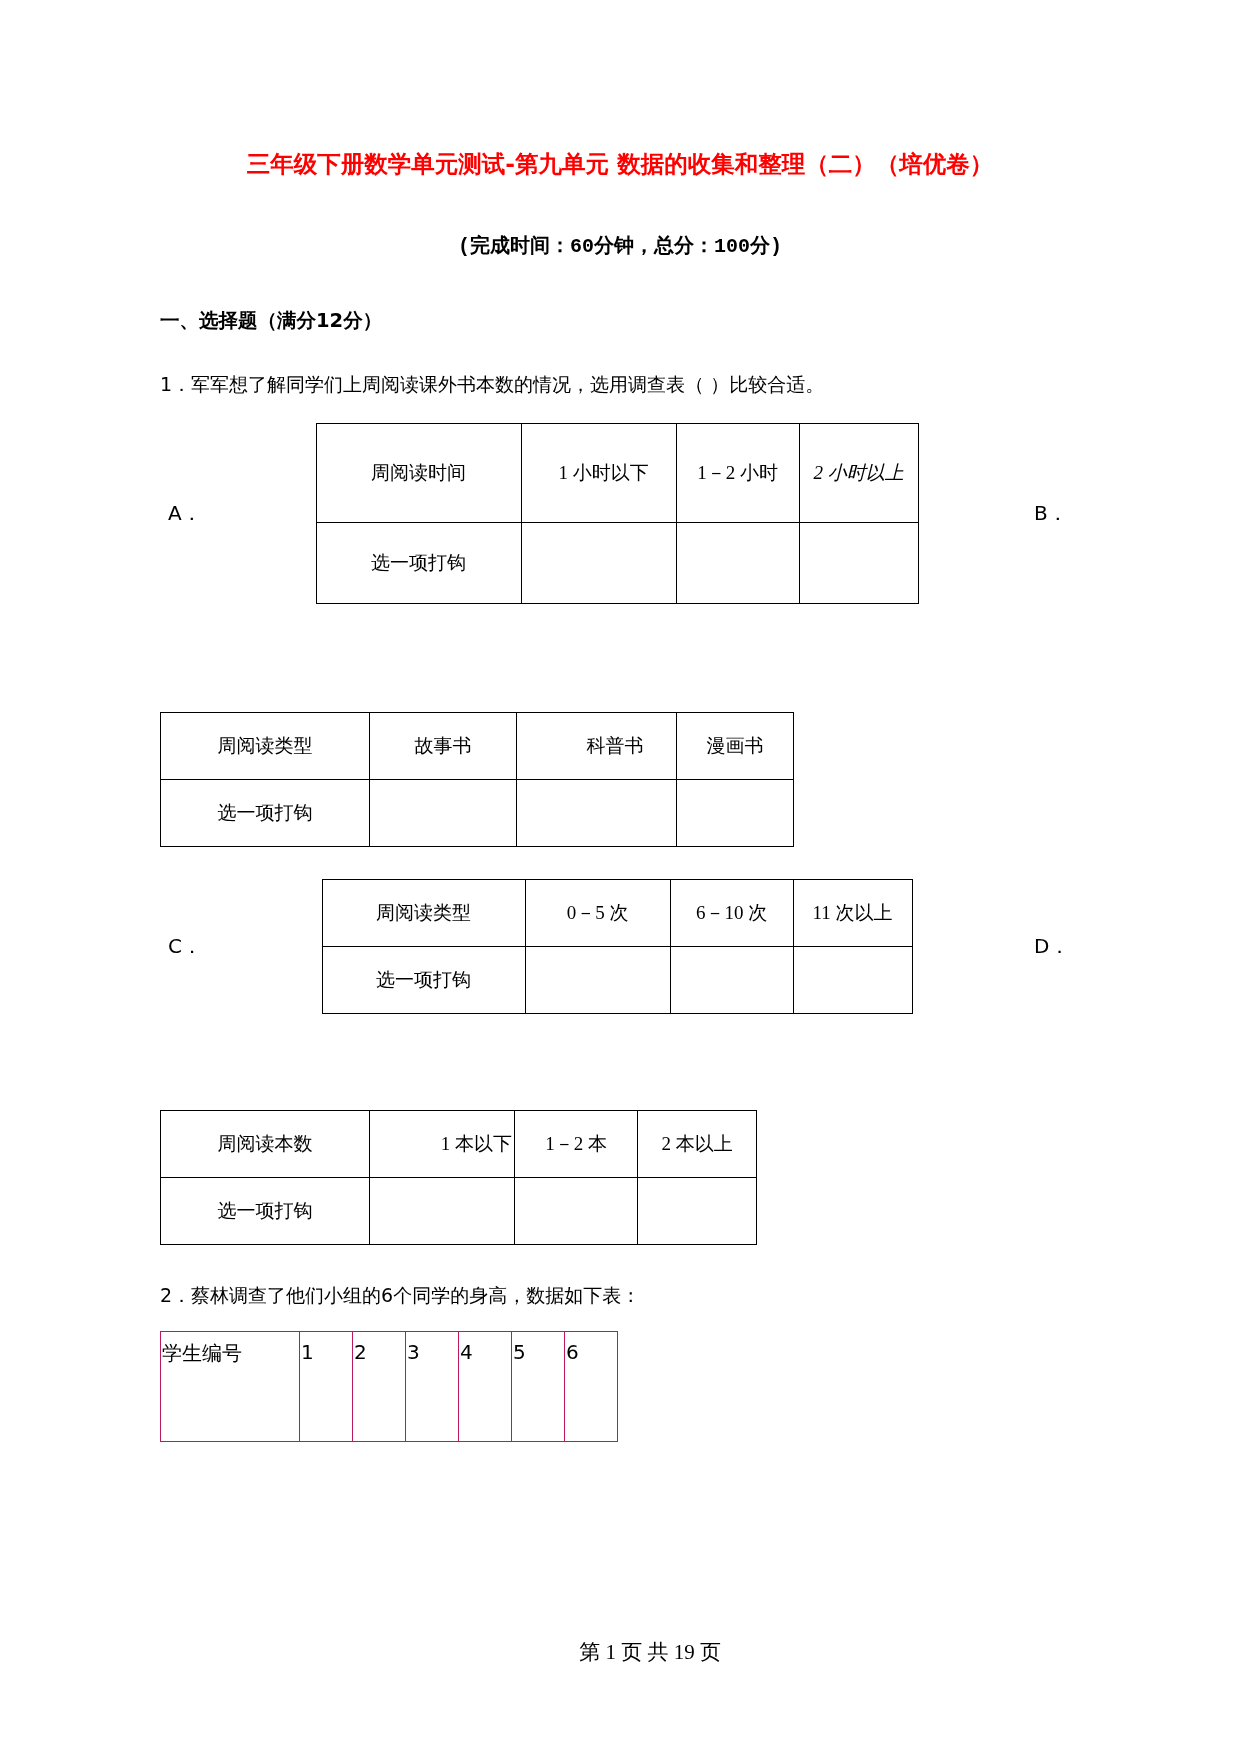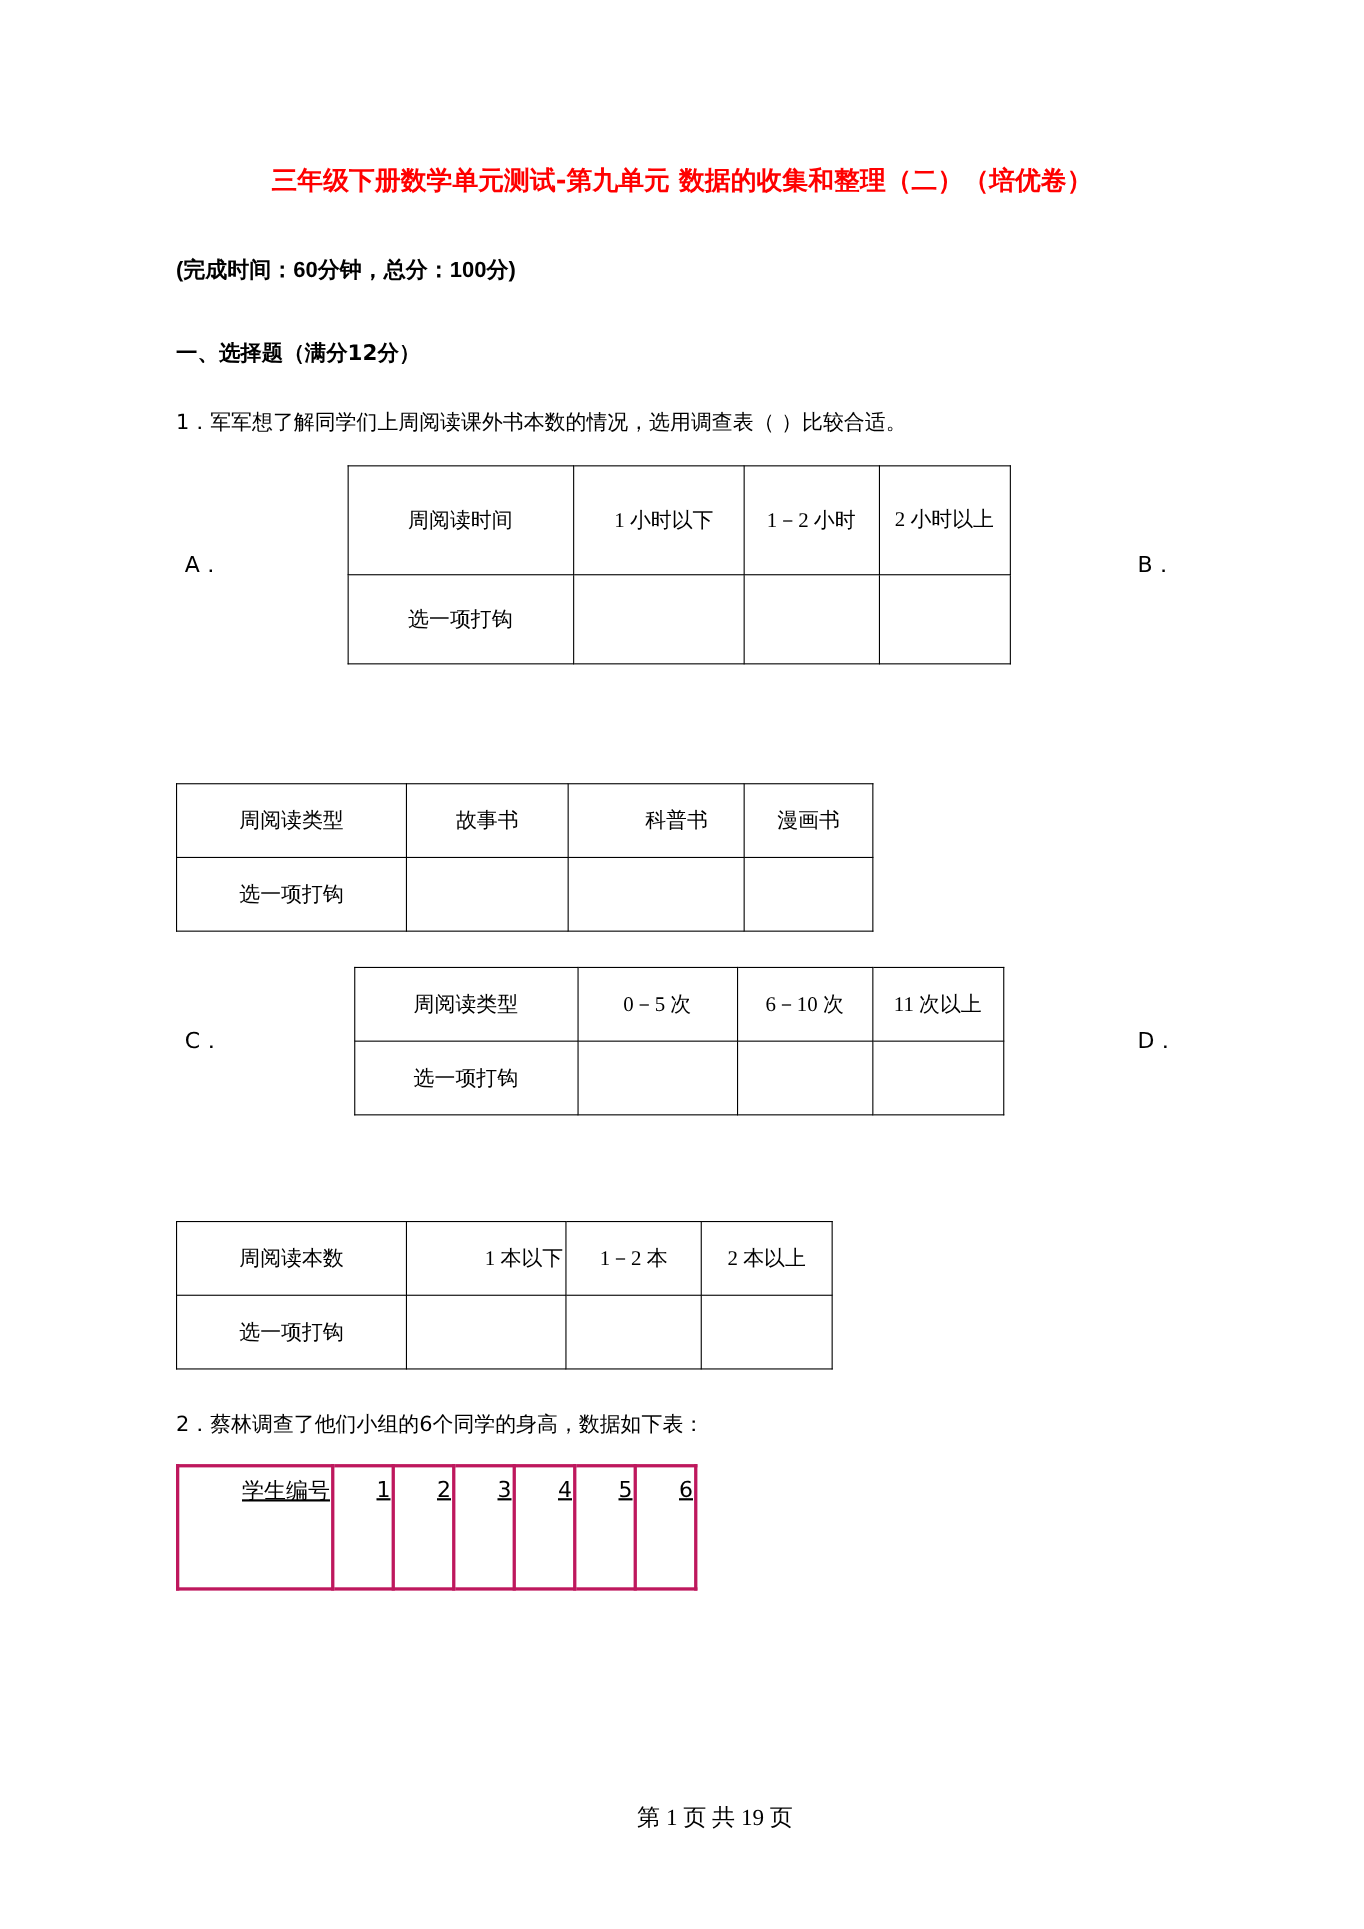--- a/index.html
+++ b/index.html
@@ -31,22 +31,22 @@
     color: #ff0000;
     font-family: "DejaVu Sans", "Liberation Sans", sans-serif;
     font-weight: bold;
     font-size: 23.5px;
     letter-spacing: 0px;
     white-space: nowrap;
   }
   .doc-subtitle {
     margin: 0;
     padding-top: 52px;
-    text-align: left;
-    font-family: Liberation Sans, sans-serif;
+    text-align: center;
+    font-family: Liberation Mono, monospace;
     font-weight: bold;
     font-size: 20px;
   }
   .section-heading {
     margin: 0;
     padding-top: 48px;
     text-align: left;
     font-family: "DejaVu Sans", "Liberation Sans", sans-serif;
     font-weight: bold;
     font-size: 19.5px;
@@ -116,38 +116,37 @@
   .tbl-c td:nth-child(4) { width: 114px; }
   .tbl-c tr td { height: 58px; }
 
   .tbl-d { width: 576px; margin: 0; }
   .tbl-d td:nth-child(1) { width: 204px; }
   .tbl-d td:nth-child(2) { width: 140px; text-align: right; }
   .tbl-d td:nth-child(3) { width: 118px; }
   .tbl-d td:nth-child(4) { width: 114px; }
   .tbl-d tr td { height: 58px; }
 
-  .cell-wrap { line-height: 1.55; }
+  .cell-wrap { line-height: 1.55; font-style: italic; }
 
   
   table.students {
     border-collapse: collapse;
     table-layout: fixed;
     margin: 0;
     font-family: "DejaVu Sans", "Liberation Sans", sans-serif;
     font-size: 20px;
   }
   table.students td {
-    border: 3px solid #be185d;
-    text-align: right;
+    border: 1px solid #be185d;
+    text-align: left;
     vertical-align: top;
     padding-top: 8px;
     height: 100px;
     width: 50px;
-    text-decoration: underline;
   }
   table.students td.first { width: 136px; }
 
   
   .sp-a { height: 24px; }
   .sp-b { height: 108px; }
   .sp-c { height: 32px; }
   .sp-d { height: 96px; }
   .sp-q2 { height: 22px; }
 

